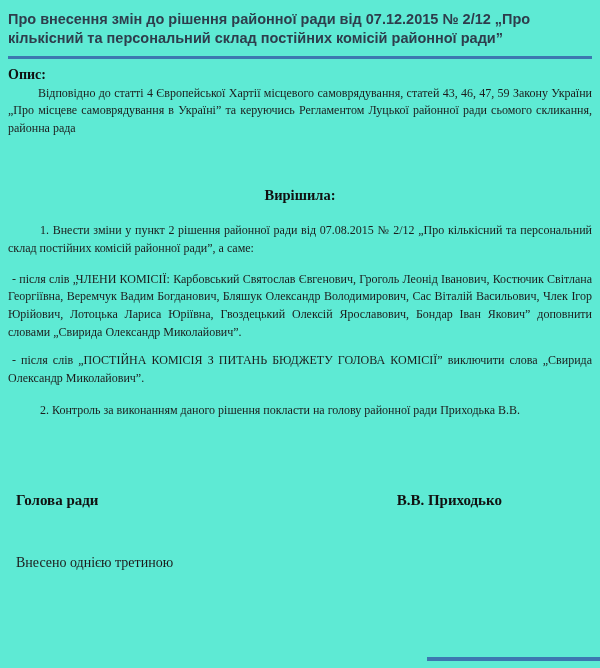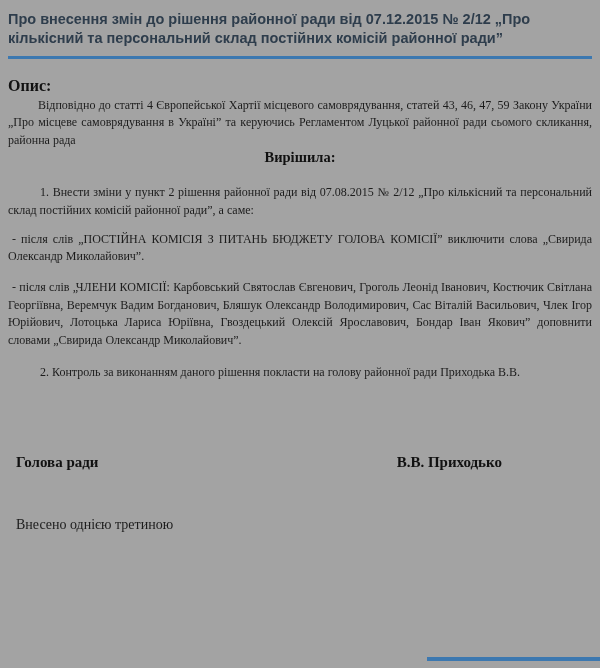--- a/index.html
+++ b/index.html
@@ -6,56 +6,57 @@
   html, body { background: #ffffff; }
   body {
     width: 600px;
     height: 668px;
     font-family: "Liberation Serif", "DejaVu Serif", serif;
   }
   .doc {
     position: relative;
     width: 600px;
     height: 668px;
-    background: #a3a3a3;
+    background: #5eead4;
     color: #1c1c1c;
     padding: 8px 8px 0 8px;
     overflow: hidden;
   }
   .page-title {
     font-family: "Liberation Sans", "DejaVu Sans", sans-serif;
     font-weight: 700;
     font-size: 14.5px;
     line-height: 1.33;
     color: #2e3d4c;
     margin-top: 2px;
   }
   .title-rule {
     height: 3px;
     background: #3c78b0;
     margin-top: 7px;
     width: 100%;
   }
   .desc-label {
     font-weight: 700;
-    font-size: 16px;
-    margin-top: 18px;
+    font-size: 14px;
+    margin-top: 8px;
     color: #111111;
   }
   .para {
     text-align: justify;
     font-size: 12px;
     line-height: 1.47;
     color: #1c1c1c;
   }
   .intro { margin-top: 2px; text-indent: 30px; }
   .resolution-heading {
     text-align: center;
     font-weight: 700;
     font-size: 14.5px;
+    margin-top: 50px;
     color: #111111;
   }
   .p-num { text-indent: 32px; }
   .p-dash { text-indent: 4px; }
   .mt18 { margin-top: 18px; }
   .mt11 { margin-top: 11px; }
   .mt13 { margin-top: 13px; }
   .mt15 { margin-top: 15px; }
   .signature-row {
     display: flex;
@@ -96,23 +97,23 @@
   <div class="title-rule"></div>
 
   <div class="desc-label">Опис:</div>
 
   <p class="para intro">Відповідно до статті 4 Європейської Хартії місцевого самоврядування,  статей 43, 46, 47, 59 Закону України  „Про місцеве самоврядування в Україні” та керуючись Регламентом Луцької районної ради сьомого скликання, районна рада</p>
 
   <div class="resolution-heading">Вирішила:</div>
 
   <p class="para p-num mt18">1. Внести зміни у пункт 2 рішення районної ради від 07.08.2015 № 2/12 „Про кількісний та  персональний  склад постійних комісій районної ради”, а саме:</p>
 
+  <p class="para p-dash mt13">- після слів „ЧЛЕНИ КОМІСІЇ: Карбовський Святослав Євгенович, Гроголь Леонід Іванович, Костючик Світлана Георгіївна, Веремчук Вадим Богданович, Бляшук Олександр Володимирович, Сас Віталій Васильович, Члек Ігор Юрійович, Лотоцька Лариса Юріївна, Гвоздецький Олексій Ярославович, Бондар Іван Якович” доповнити словами „Свирида Олександр Миколайович”.</p>
+
   <p class="para p-dash mt11">- після слів „ПОСТІЙНА КОМІСІЯ З ПИТАНЬ БЮДЖЕТУ ГОЛОВА КОМІСІЇ” виключити слова „Свирида Олександр Миколайович”.</p>
-
-  <p class="para p-dash mt13">- після слів „ЧЛЕНИ КОМІСІЇ: Карбовський Святослав Євгенович, Гроголь Леонід Іванович, Костючик Світлана Георгіївна, Веремчук Вадим Богданович, Бляшук Олександр Володимирович, Сас Віталій Васильович, Члек Ігор Юрійович, Лотоцька Лариса Юріївна, Гвоздецький Олексій Ярославович, Бондар Іван Якович” доповнити словами „Свирида Олександр Миколайович”.</p>
 
   <p class="para p-num mt15">2. Контроль за виконанням даного рішення покласти на голову районної ради Приходька В.В.</p>
 
   <div class="signature-row">
     <span class="sig-title">Голова ради</span>
     <span class="sig-name">В.В. Приходько</span>
   </div>
 
   <div class="submission-note">
     <p>Внесено однією третиною</p>

